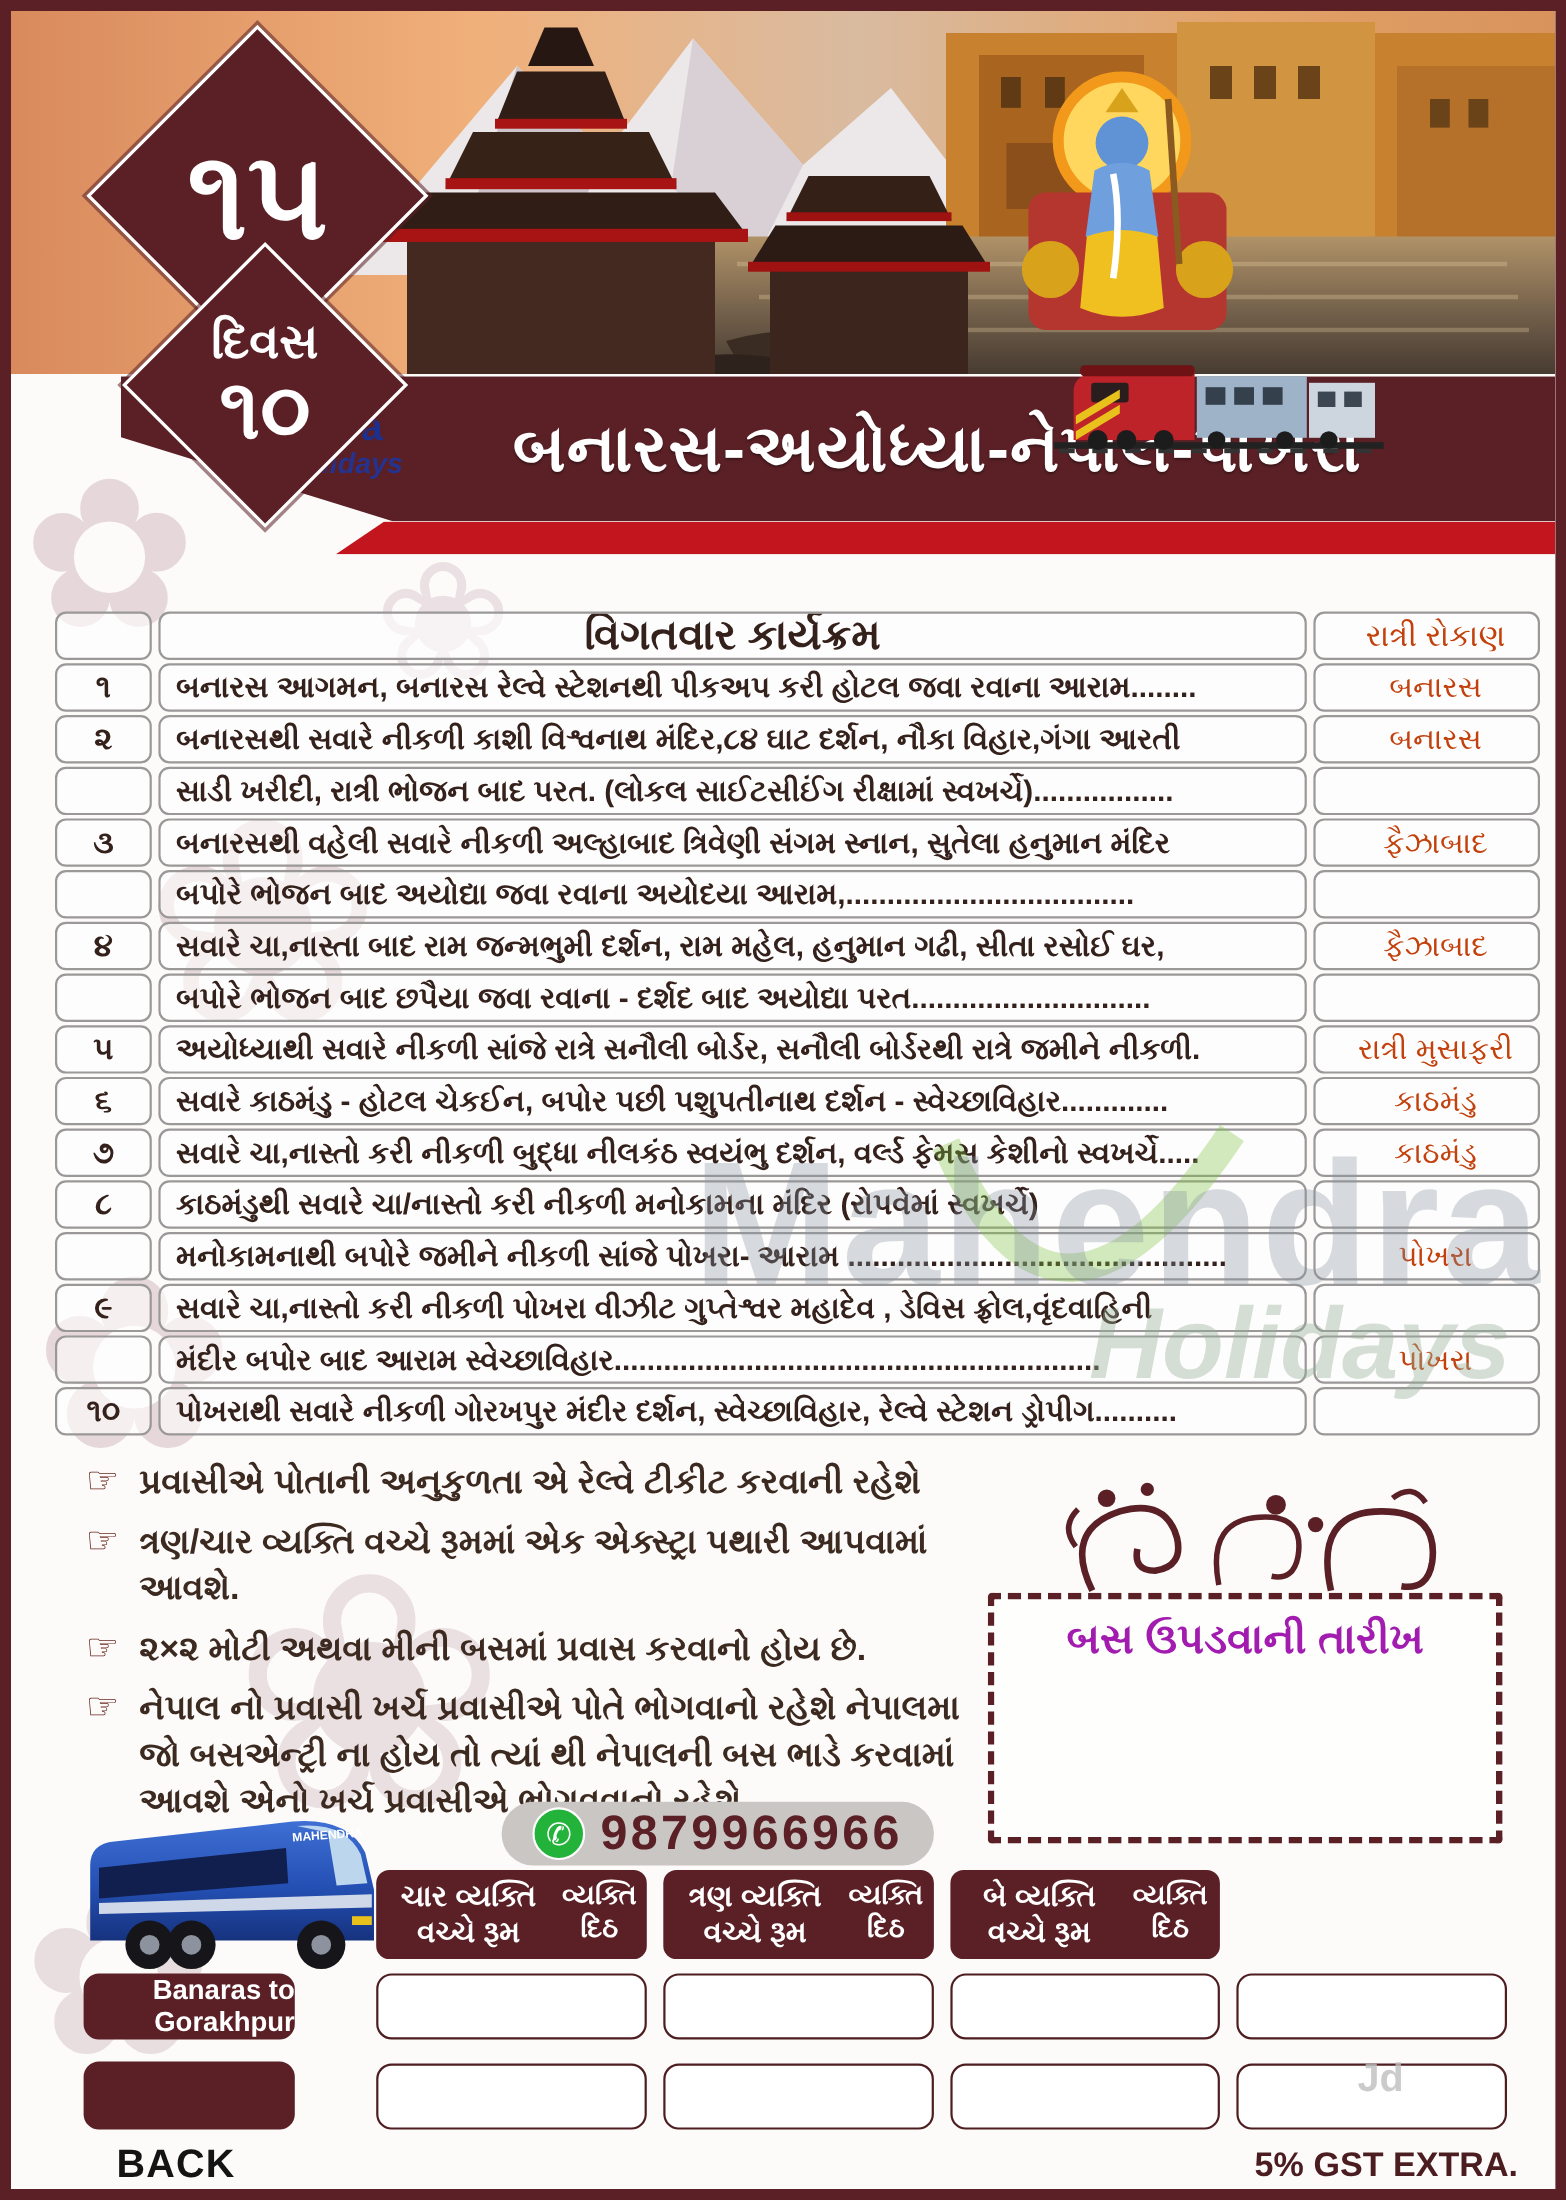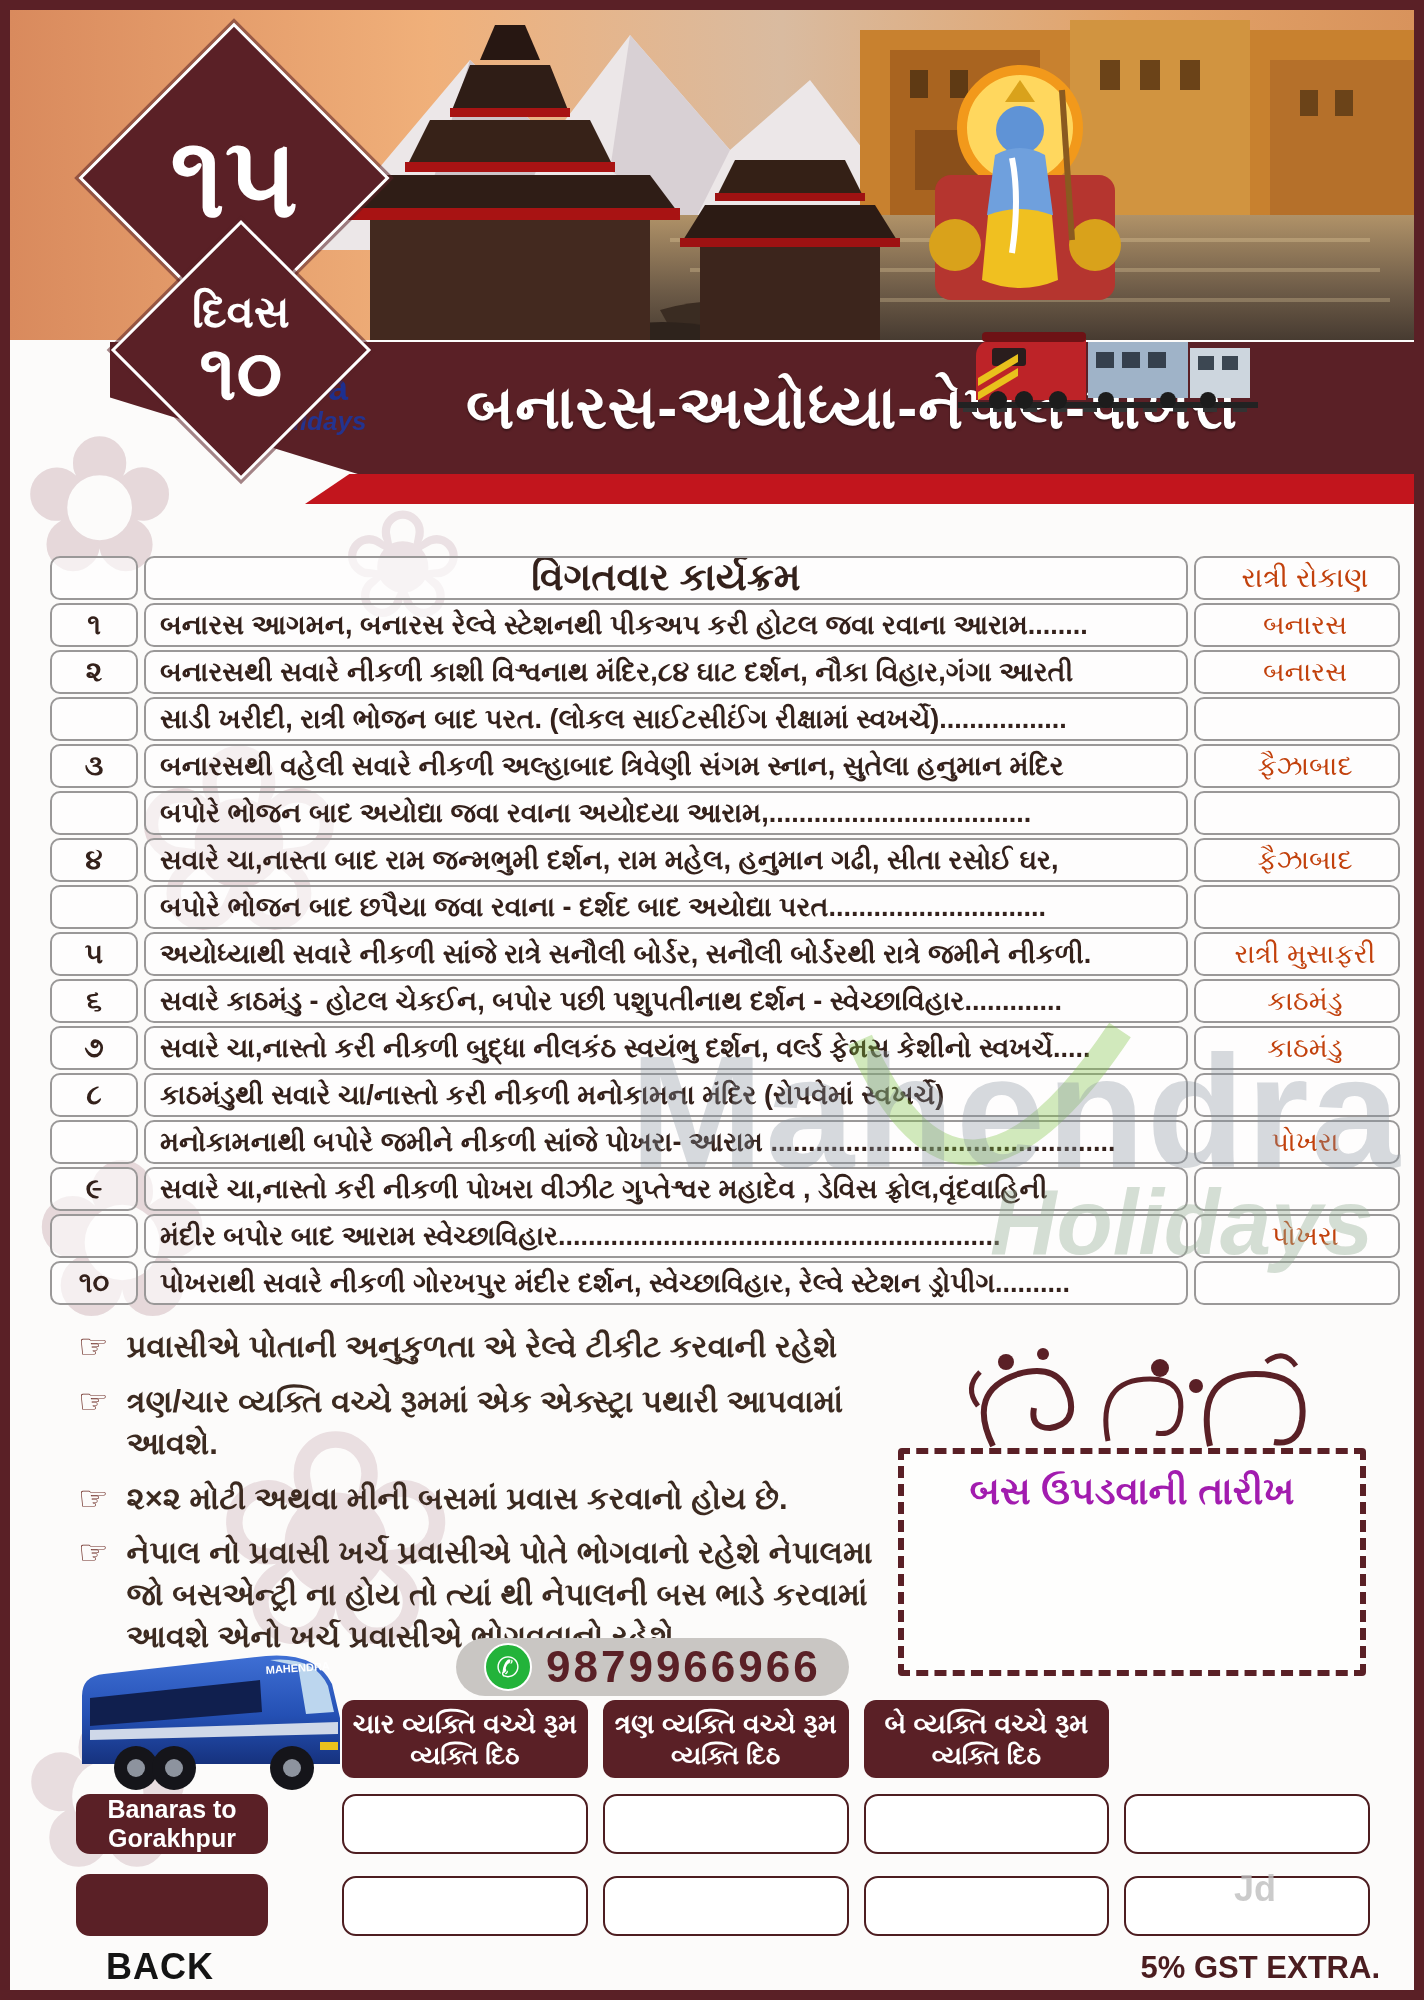--- a/index.html
+++ b/index.html
@@ -86,30 +86,30 @@
     border:2px solid #fff;
   }
   .phone .num{font-size:44px;font-weight:bold;color:#5a2026;letter-spacing:3px;}
   
   .bus{position:absolute;left:60px;top:1624px;width:285px;height:168px;z-index:2;}
   .bus svg{width:100%;height:100%;}
   
   .price-heads{position:absolute;left:332px;top:1690px;width:1028px;display:grid;grid-template-columns:repeat(4,1fr);gap:15px;z-index:3;}
   .price-head{
     background:#5a2026;border-radius:12px;color:#fff;text-align:center;
-    padding:8px 4px;min-height:56px;display:flex;flex-direction:column;justify-content:center;
+    padding:8px 4px;min-height:56px;display:flex;flex-direction:row;justify-content:center;
   }
   .price-head .l1{font-size:27px;font-weight:bold;line-height:1.2;}
   .price-head .l2{font-size:25px;font-weight:bold;line-height:1.2;}
   .price-row{position:absolute;left:332px;width:1028px;display:grid;grid-template-columns:repeat(4,1fr);gap:15px;z-index:3;}
   .pr1{top:1784px;} .pr2{top:1866px;}
   .price-box{height:56px;background:#fff;border:2.5px solid #4d1d20;border-radius:14px;}
   .route-box{
     position:absolute;left:66px;width:192px;background:#5a2026;border-radius:14px;color:#fff;
-    display:flex;flex-direction:column;align-items:center;justify-content:center;z-index:3;
+    display:flex;flex-direction:column;align-items:flex-end;justify-content:center;z-index:3;
     font-size:25px;font-weight:bold;line-height:1.15;text-align:center;
   }
   .rb1{top:1784px;height:60px;} .rb2{top:1864px;height:62px;}
   
   .back{position:absolute;left:96px;top:1936px;font-size:36px;font-weight:bold;color:#141414;z-index:3;letter-spacing:1px;}
   .gst{position:absolute;left:1090px;top:1940px;width:280px;text-align:right;font-size:31px;font-weight:bold;color:#4b1d20;z-index:3;}
   .jd{position:absolute;left:1224px;top:1858px;font-size:36px;font-weight:bold;color:rgba(190,190,190,.8);z-index:4;}
 </style>
 </head>
 <body>

